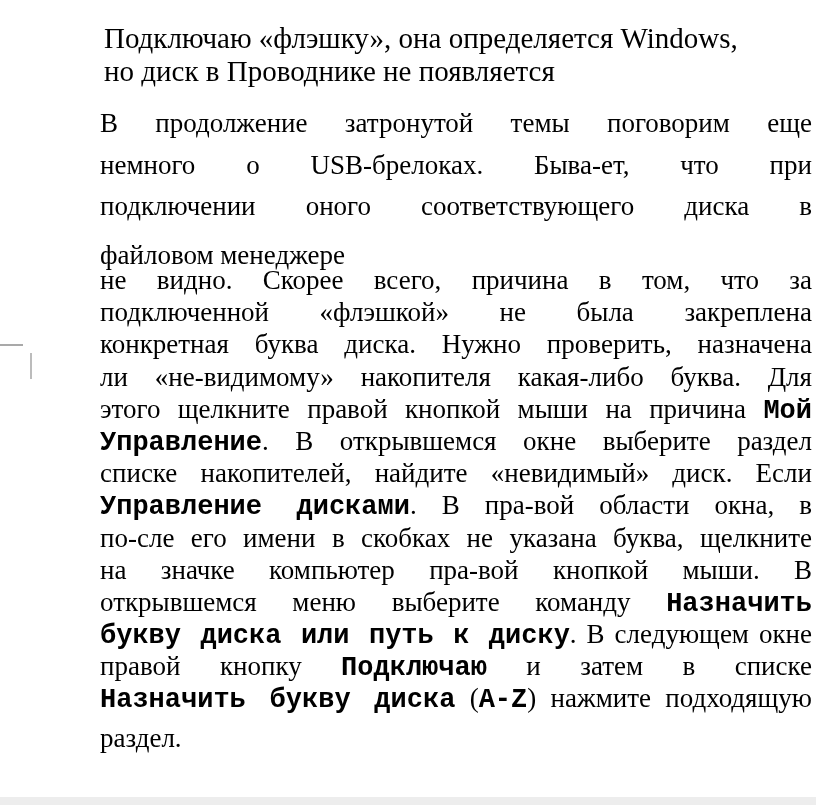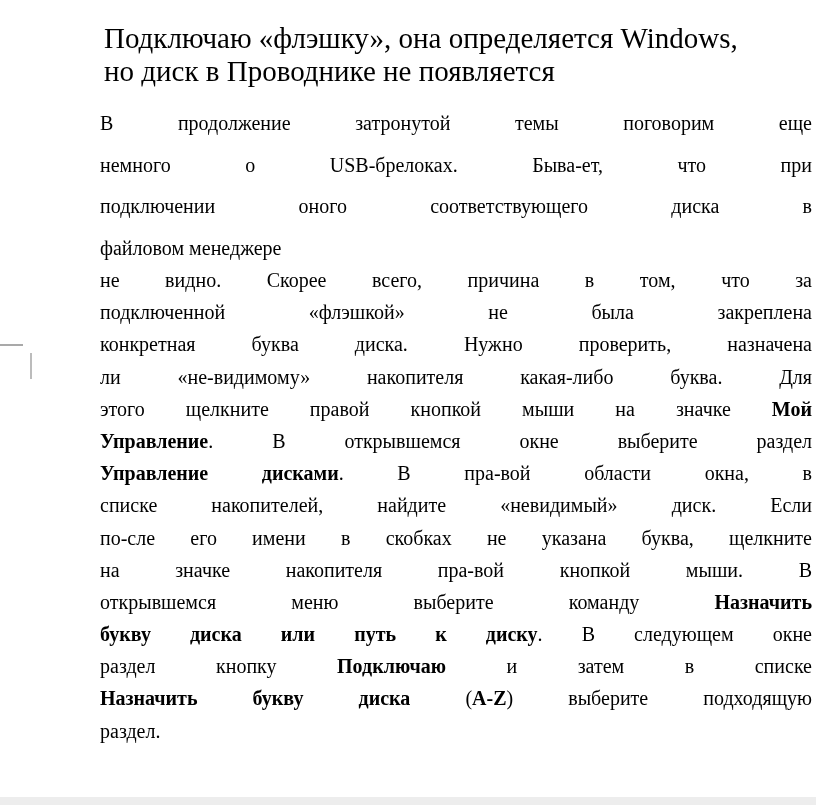--- a/index.html
+++ b/index.html
@@ -18,35 +18,35 @@
   .heading {
     top: 18px;
     margin: 4px;
     font-size: 29px;
     line-height: 33px;
     font-weight: 400;
     text-align: left;
   }
 
   
-  .para { font-size: 20px; }
+  .para { font-size: 27px; }
   .para-intro { top: 103px; }
   .para-intro .line { line-height: 41.5px; height: 41.5px; }
   .para-instructions { top: 264px; }
   .para-instructions .line { line-height: 32.2px; height: 32.2px; }
 
   .line {
     text-align: justify;
     text-align-last: justify;
     overflow: hidden;
     white-space: nowrap;
   }
   .line.just { white-space: normal; }
-  .line.no-just { text-align: center; text-align-last: left; white-space: normal; }
-  .run-bold { font-weight: 700; }
+  .line.no-just { text-align: center; text-align-last: left; white-space: normal; margin-top: 7px; }
+  .run-bold { font-weight: 700; font-family: Liberation Mono, monospace; }
 
   
   .artifact { position: absolute; }
   .hline { left: 0; top: 344; width: 23px; height: 2px; }
   .hline { top: 344px; }
   .vline { left: 30px; top: 353px; width: 2px; height: 26px; }
   .bottombar { left: 0; top: 797px; width: 816px; height: 8px; }
 </style>
 </head>
 <body>
@@ -66,28 +66,28 @@
       <div class="line just"><span class="run">немного о USB-брелоках. Быва-ет, что при</span></div>
       <div class="line just"><span class="run">подключении оного соответствующего диска в</span></div>
       <div class="line no-just"><span class="run">файловом менеджере</span></div>
     </div>
 
   <div class="textblock para para-instructions">
       <div class="line just"><span class="run">не видно. Скорее всего, причина в том, что за</span></div>
       <div class="line just"><span class="run">подключенной «флэшкой» не была закреплена</span></div>
       <div class="line just"><span class="run">конкретная буква диска. Нужно проверить, назначена</span></div>
       <div class="line just"><span class="run">ли «не-видимому» накопителя какая-либо буква. Для</span></div>
-      <div class="line just"><span class="run">этого щелкните правой кнопкой мыши на значке </span><span class="run-bold">Мой</span></div>
+      <div class="line just"><span class="run">этого щелкните правой кнопкой мыши на причина </span><span class="run-bold">Мой</span></div>
       <div class="line just"><span class="run-bold">Управление</span><span class="run">. В открывшемся окне выберите раздел</span></div>
+      <div class="line just"><span class="run">списке накопителей, найдите «невидимый» диск. Если</span></div>
       <div class="line just"><span class="run-bold">Управление дисками</span><span class="run">. В пра-вой области окна, в</span></div>
-      <div class="line just"><span class="run">списке накопителей, найдите «невидимый» диск. Если</span></div>
       <div class="line just"><span class="run">по-сле его имени в скобках не указана буква, щелкните</span></div>
-      <div class="line just"><span class="run">на значке накопителя пра-вой кнопкой мыши. В</span></div>
+      <div class="line just"><span class="run">на значке компьютер пра-вой кнопкой мыши. В</span></div>
       <div class="line just"><span class="run">открывшемся меню выберите команду </span><span class="run-bold">Назначить</span></div>
       <div class="line just"><span class="run-bold">букву диска или путь к диску</span><span class="run">. В следующем окне</span></div>
-      <div class="line just"><span class="run">раздел кнопку </span><span class="run-bold">Подключаю</span><span class="run"> и затем в списке</span></div>
-      <div class="line just"><span class="run-bold">Назначить букву диска</span><span class="run"> (</span><span class="run-bold">A-Z</span><span class="run">) выберите подходящую</span></div>
+      <div class="line just"><span class="run">правой кнопку </span><span class="run-bold">Подключаю</span><span class="run"> и затем в списке</span></div>
+      <div class="line just"><span class="run-bold">Назначить букву диска</span><span class="run"> (</span><span class="run-bold">A-Z</span><span class="run">) нажмите подходящую</span></div>
       <div class="line no-just"><span class="run">раздел.</span></div>
     </div>
 
   <div class="artifact bottombar" style="background: rgb(237, 237, 237);"></div>
 
 </div>
 
 </body></html>

